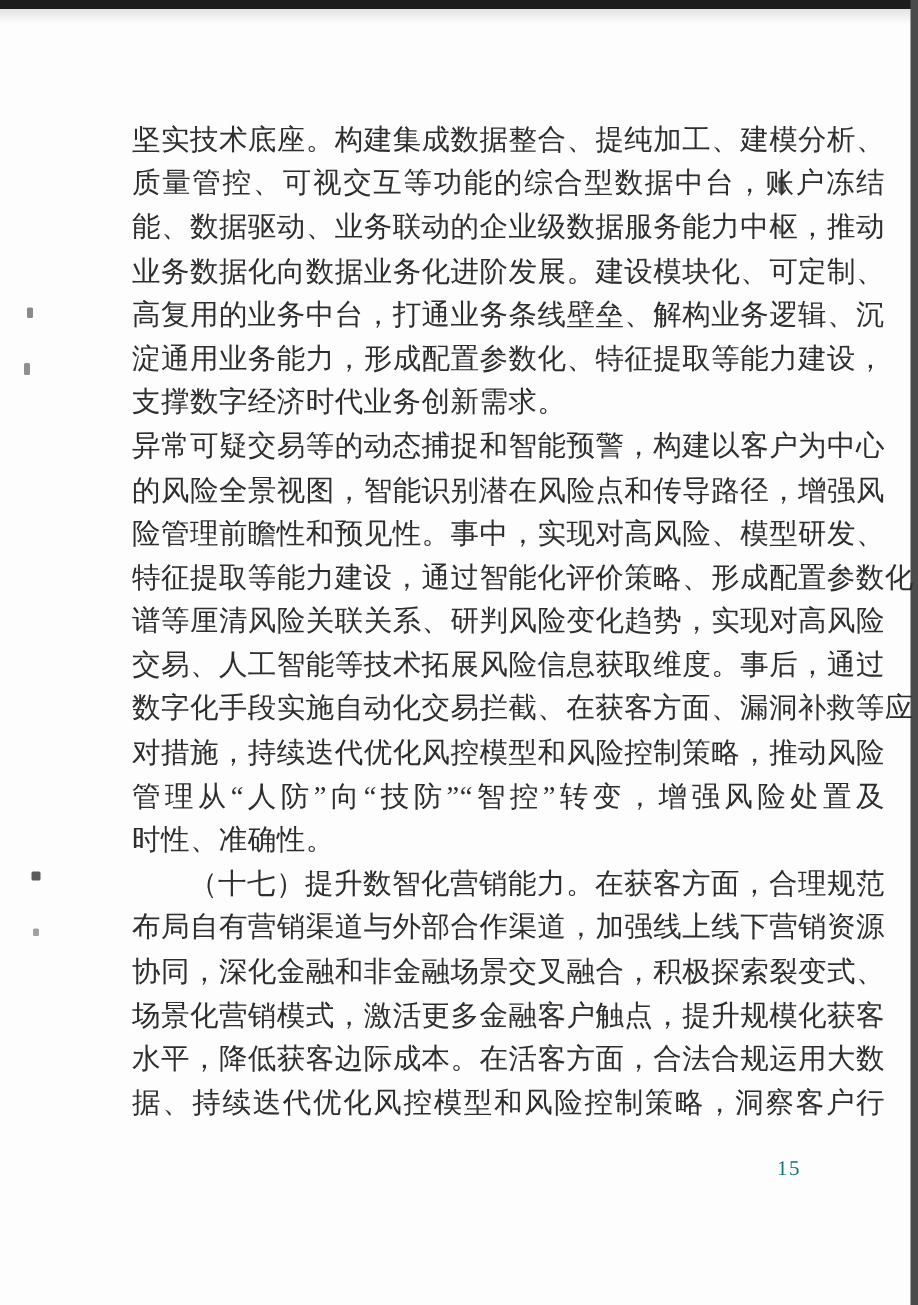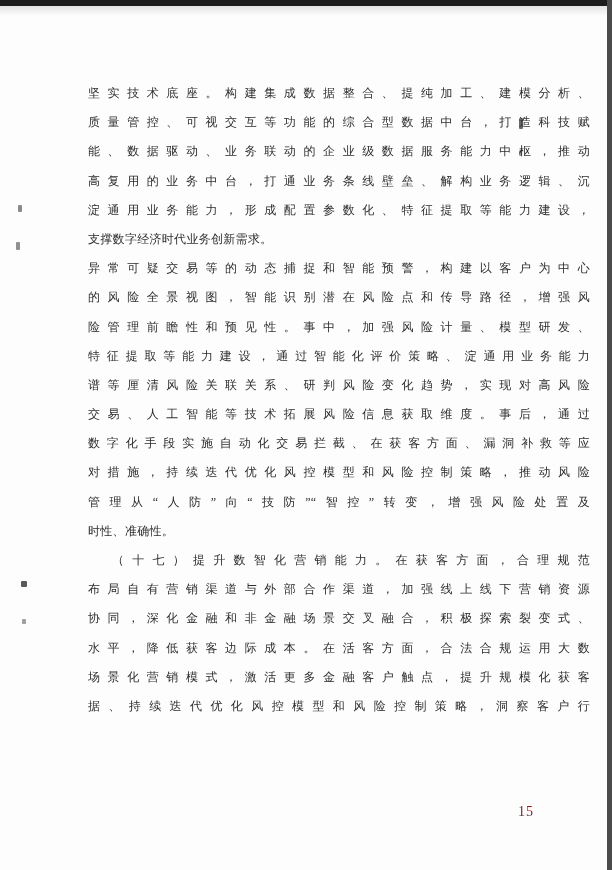--- a/index.html
+++ b/index.html
@@ -32,44 +32,44 @@
     right: 0; top: 0;
     width: 5px; height: 870px;
     background: #4b4b4b;
   }
   
   .text-block {
     position: absolute;
     left: 88px;
     top: 79px;
     width: 502px;
-    font-size: 12px;
+    font-size: 19px;
     line-height: 29.2px;
     color: #2e2e2e;
     letter-spacing: 0.3px;
   }
   .line {
     text-align: justify;
     text-align-last: justify;
     white-space: nowrap;
     height: 29.2px;
   }
   .line.para-end {
     text-align-last: left;
     text-align: center;
   }
   .line.indent {
     text-indent: 2em;
   }
   .page-number {
     position: absolute;
     left: 518px;
-    top: 804px;
+    top: 772px;
     font-size: 14px;
-    color: #7f1d1d;
+    color: #0f766e;
     letter-spacing: 1px;
     font-family: Liberation Serif, serif;
   }
   
   .speck {
     position: absolute;
     border-radius: 1px;
   }
   .speck-1 { left: 18px; top: 205px; width: 4px; height: 7px; background: #8a8a8a; }
   .speck-2 { left: 16px; top: 242px; width: 4px; height: 8px; background: #909090; }
@@ -89,38 +89,39 @@
 
   <div class="speck speck-1"></div>
   <div class="speck speck-2"></div>
   <div class="speck speck-3"></div>
   <div class="speck speck-4"></div>
   <div class="speck speck-5"></div>
   <div class="speck speck-6"></div>
 
   <div class="text-block">
     <div class="line">坚实技术底座。构建集成数据整合、提纯加工、建模分析、</div>
-    <div class="line">质量管控、可视交互等功能的综合型数据中台，打造科技赋</div>
+    <div class="line">质量管控、可视交互等功能的综合型数据中台，账户冻结</div>
     <div class="line">能、数据驱动、业务联动的企业级数据服务能力中枢，推动</div>
+    <div class="line">业务数据化向数据业务化进阶发展。建设模块化、可定制、</div>
     <div class="line">高复用的业务中台，打通业务条线壁垒、解构业务逻辑、沉</div>
     <div class="line">淀通用业务能力，形成配置参数化、特征提取等能力建设，</div>
     <div class="line para-end">支撑数字经济时代业务创新需求。</div>
     <div class="line">异常可疑交易等的动态捕捉和智能预警，构建以客户为中心</div>
     <div class="line">的风险全景视图，智能识别潜在风险点和传导路径，增强风</div>
-    <div class="line">险管理前瞻性和预见性。事中，加强风险计量、模型研发、</div>
-    <div class="line">特征提取等能力建设，通过智能化评价策略、淀通用业务能力</div>
+    <div class="line">险管理前瞻性和预见性。事中，实现对高风险、模型研发、</div>
+    <div class="line">特征提取等能力建设，通过智能化评价策略、形成配置参数化</div>
     <div class="line">谱等厘清风险关联关系、研判风险变化趋势，实现对高风险</div>
     <div class="line">交易、人工智能等技术拓展风险信息获取维度。事后，通过</div>
     <div class="line">数字化手段实施自动化交易拦截、在获客方面、漏洞补救等应</div>
     <div class="line">对措施，持续迭代优化风控模型和风险控制策略，推动风险</div>
     <div class="line">管理从“人防”向“技防”“智控”转变，增强风险处置及</div>
     <div class="line para-end">时性、准确性。</div>
     <div class="line indent">（十七）提升数智化营销能力。在获客方面，合理规范</div>
     <div class="line">布局自有营销渠道与外部合作渠道，加强线上线下营销资源</div>
     <div class="line">协同，深化金融和非金融场景交叉融合，积极探索裂变式、</div>
+    <div class="line">场景化营销模式，激活更多金融客户触点，提升规模化获客</div>
     <div class="line">水平，降低获客边际成本。在活客方面，合法合规运用大数</div>
-    <div class="line">场景化营销模式，激活更多金融客户触点，提升规模化获客</div>
     <div class="line">据、持续迭代优化风控模型和风险控制策略，洞察客户行</div>
   </div>
 
   <div class="page-number">15</div>
 
 </div>
 
 </body></html>

